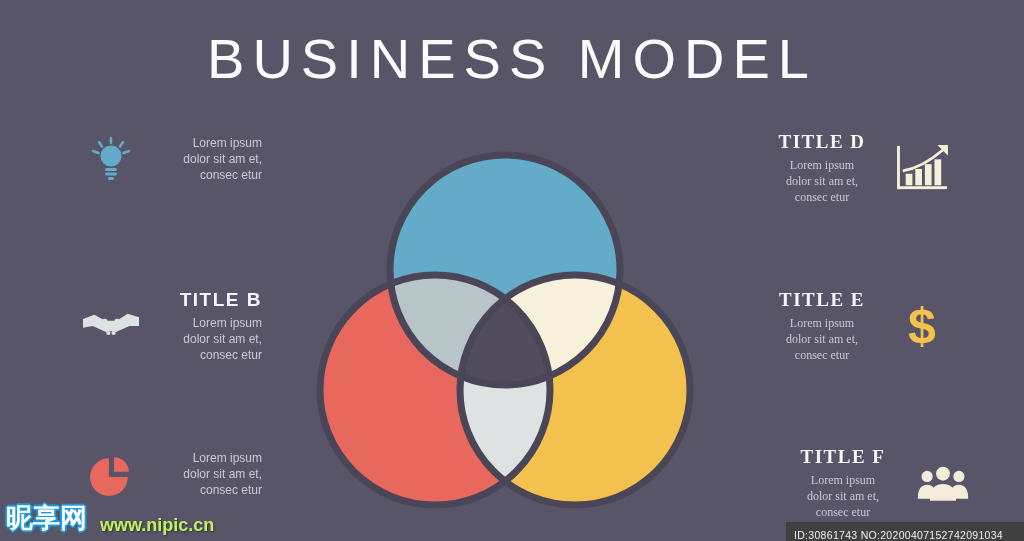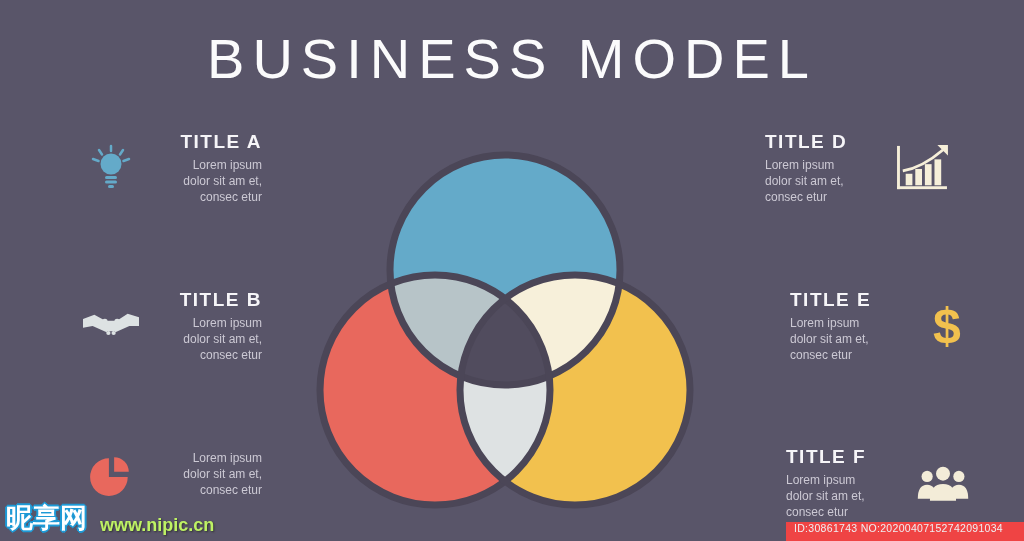--- a/index.html
+++ b/index.html
@@ -13,55 +13,55 @@
   }
   .page-title {
     position:absolute; top:26px; left:0; width:100%;
     text-align:center;
     color:#fbfbfc;
     font-size:56px; font-weight:normal; letter-spacing:8px;
   }
   .item { position:absolute; display:flex; align-items:center; gap:14px; }
   .item .icon { width:58px; height:58px; display:flex; align-items:center; justify-content:center; flex:0 0 auto; }
   .item .txt { width:108px; }
-  .item.right .txt { width:114px; text-align:left; }
+  .item.right .txt { width:114px; text-align:center;font-family:Liberation Serif, serif; }
   .item.left .txt { text-align:right; }
   .item-title {
     color:#f6f5f8; font-size:19px; font-weight:bold;
     letter-spacing:1.5px; margin-bottom:5px; white-space:nowrap;
   }
   .item-body {
     color:#ccc9d4; font-size:12px; line-height:1.32; white-space:pre-line;
   }
   #item-a { top:131px; left:82px; }
   #item-b { top:289px; left:82px; }
   #item-c { top:446px; left:82px; }
   #item-d { top:131px; left:765px; }
-  #item-e { top:289px; left:765px;margin-left:25px; }
+  #item-e { top:289px; left:765px; }
   #item-f { top:446px; left:765px;margin-left:21px; }
   .venn { position:absolute; left:315px; top:150px; }
   .dollar { font-size:50px; font-weight:bold; color:#f2c14e; line-height:1; }
   .watermark {
     position:absolute; left:6px; bottom:5px;
     display:flex; align-items:flex-end; gap:13px;margin-top:47px;
   }
   .watermark .cn {
     font-size:27px; font-weight:bold; color:#ffffff;
     text-shadow:-2px 0 #1e9ad6, 2px 0 #1e9ad6, 0 -2px #1e9ad6, 0 2px #1e9ad6,
                 -1px -1px #1e9ad6, 1px 1px #1e9ad6, -1px 1px #1e9ad6, 1px -1px #1e9ad6;
   }
   .watermark .url {
     font-size:18px; font-weight:bold; color:#bef264;
     text-shadow:1px 1px 2px #333;
   }
   .id-bar {
     position:absolute; right:0; bottom:0;
     width:238px; height:19px;
-    background:#ef4444;
-    display:flex; align-items:flex-start;
+    background:#404040;
+    display:flex; align-items:flex-end;
     padding-left:8px;
     color:#efeff2; font-size:10.5px; letter-spacing:0.3px;
     white-space:nowrap;
   }
 </style>
 </head>
 <body>
 
 <div class="page-title">BUSINESS MODEL</div>
 
@@ -104,21 +104,20 @@
       </g>
       <g fill="#64aac9">
         <circle cx="24" cy="20" r="10.5"></circle>
         <rect x="18" y="32" width="12" height="3" rx="1.5"></rect>
         <rect x="18" y="36.5" width="12" height="3" rx="1.5"></rect>
         <rect x="21" y="41" width="6" height="3" rx="1.5"></rect>
       </g>
     </svg>
   </div>
   <div class="txt">
-    <div class="item-title">TITLE A</div>
     <div class="item-body">Lorem ipsum
 dolor sit am et,
 consec etur</div>
   </div>
 </div>
 
 <div class="item left" id="item-b">
   <div class="icon">
     <svg viewBox="0 0 64 44" width="56" height="40">
       <g fill="#dde2e3">

